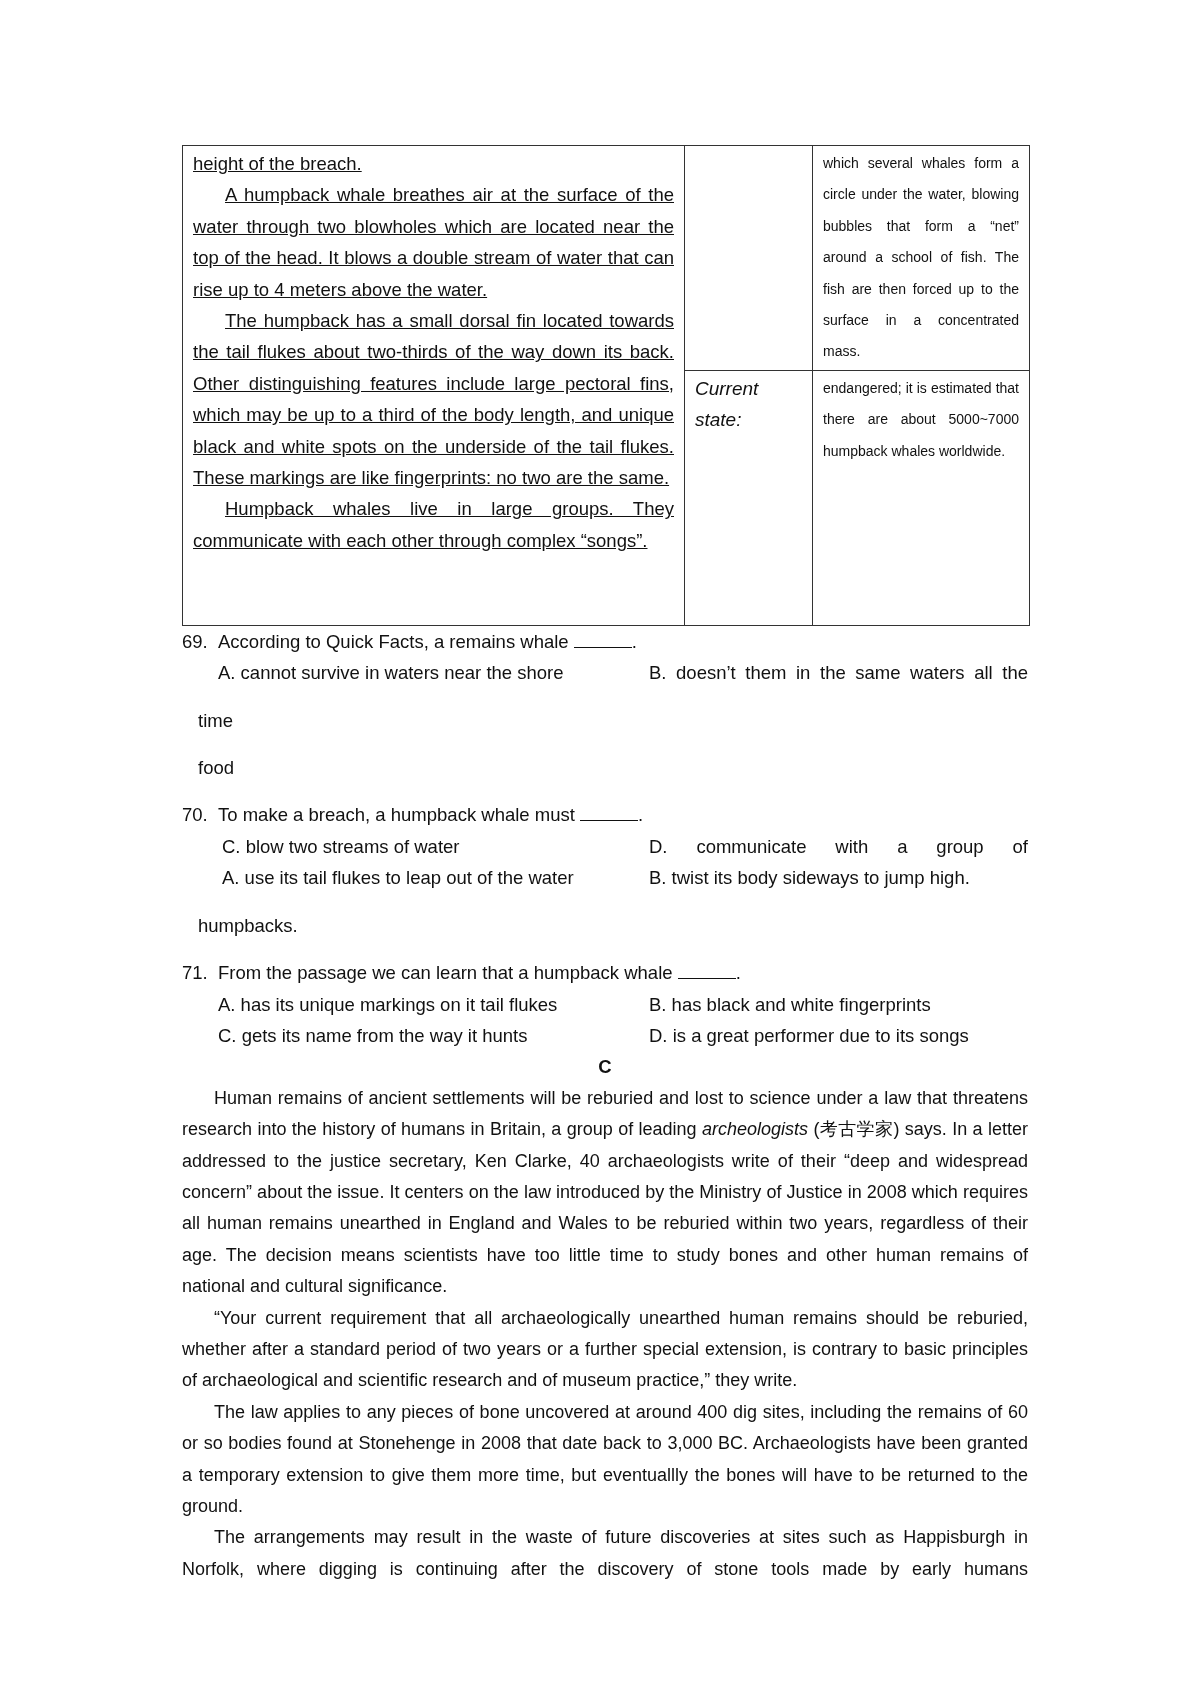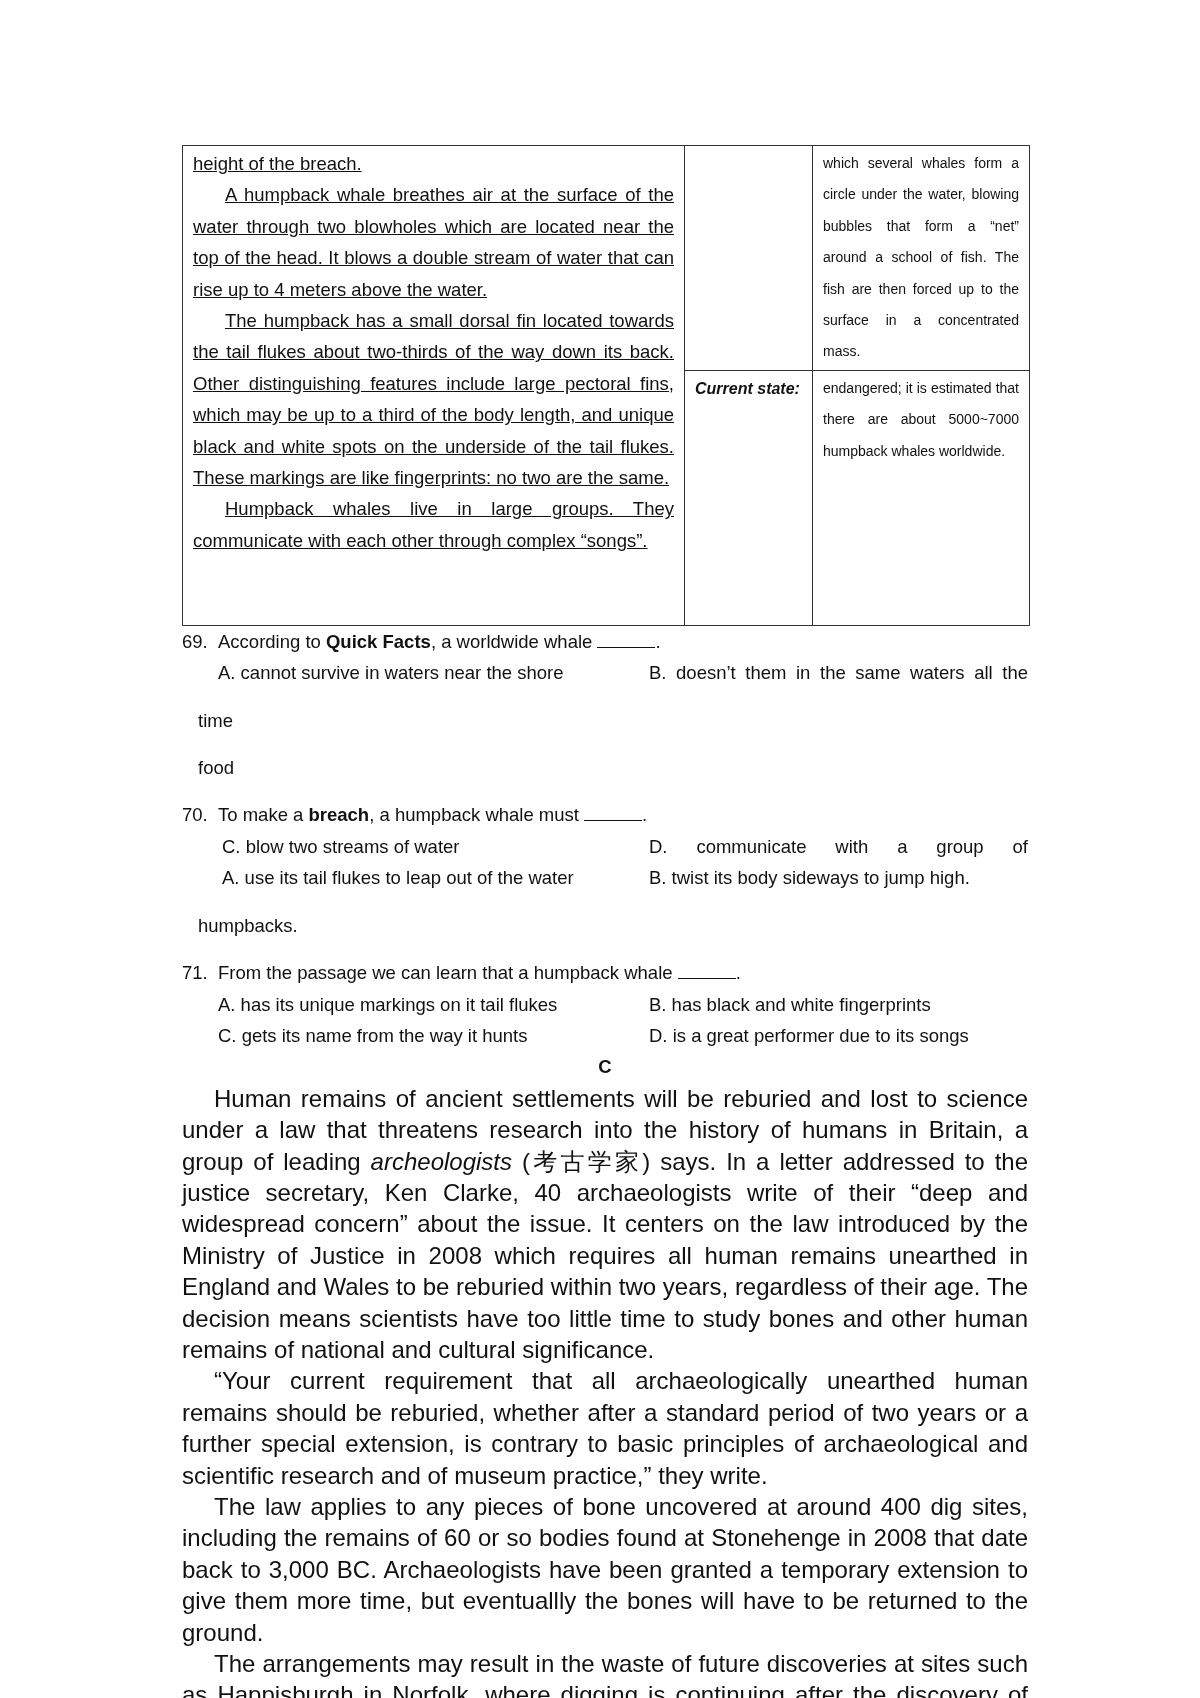--- a/index.html
+++ b/index.html
@@ -10,37 +10,37 @@
   
   table.facts { border-collapse:collapse; width:846px; table-layout:fixed; }
   table.facts td { border:1px solid #333; vertical-align:top; padding:0; }
   .c1 { width:501px; }
   .c2 { width:127px; }
   .c3 { width:216px; }
   .main-text { font-size:18.5px; line-height:31.4px; text-align:justify; padding:2px 10px 2px 10px; }
   .main-text p { margin:0; }
   .ind { text-indent:32px; }
   .side-text { font-size:14px; line-height:31.4px; text-align:justify; padding:2px 10px 2px 10px; }
-  .side-label { font-size:16px; line-height:31.4px; font-weight:bold; font-style:italic; padding:2px 10px; }
+  .side-label { font-size:19px; line-height:31.4px; font-weight:normal; font-style:italic; padding:2px 10px; }
   .row1 td { height:222px; }
   .row2 td { height:254px; }
   .main-cell { position:relative;text-decoration:underline; }
 
   
   .qs { font-size:18.5px; line-height:31.4px; }
   .q-stem { margin:0; }
   .q-stem .num { display:inline-block; width:36px; }
   .opt-row { display:flex; margin:0; }
   .opt-a { width:467px; padding-left:36px; box-sizing:border-box; }
   .opt-b { flex:1; text-align:justify; text-align-last:justify; }
   .wrap { margin:16px; }
   .blank { display:inline-block; width:58px; border-bottom:1px solid #111; height:16px; vertical-align:baseline; }
   .sec-title { text-align:center; font-weight:bold; margin:0; font-size:18.5px; line-height:31.4px; }
-  .passage p { margin:0; text-indent:32px; text-align:justify; font-size:24px; line-height:31.4px; }
-  b { font-weight:bold; }
+  .passage p { margin:0; text-indent:32px; text-align:justify; font-size:18px; line-height:31.4px; }
+  b { font-weight:normal; }
   i { font-style:italic; }
 </style>
 </head>
 <body>
 
 <div class="page">
 
   <table class="facts">
     <tbody>
         <tr class="row1">
@@ -64,21 +64,21 @@
       <td class="c3">
         <div class="side-text">endangered; it is estimated that there are about 5000~7000 humpback whales worldwide.</div>
       </td>
     </tr>
   </tbody>
     </table>
 
   <div class="qs">
 
     <p class="q-stem">
-      <span class="num">69.</span><span>According to </span><b>Quick Facts</b><span>, a worldwide whale</span> <span class="blank"></span>.
+      <span class="num">69.</span><span>According to </span><b>Quick Facts</b><span>, a remains whale</span> <span class="blank"></span>.
     </p>
     <div class="opt-row">
       <span class="opt-a">A. cannot survive in waters near the shore</span>
       <span class="opt-b">B. doesn’t them in the same waters all the</span>
     </div>
     <p class="wrap">time</p>
     <p class="wrap">food</p>
 
     <p class="q-stem">
       <span class="num">70.</span><span>To make a </span><b>breach</b><span>, a humpback whale must</span> <span class="blank"></span>.

